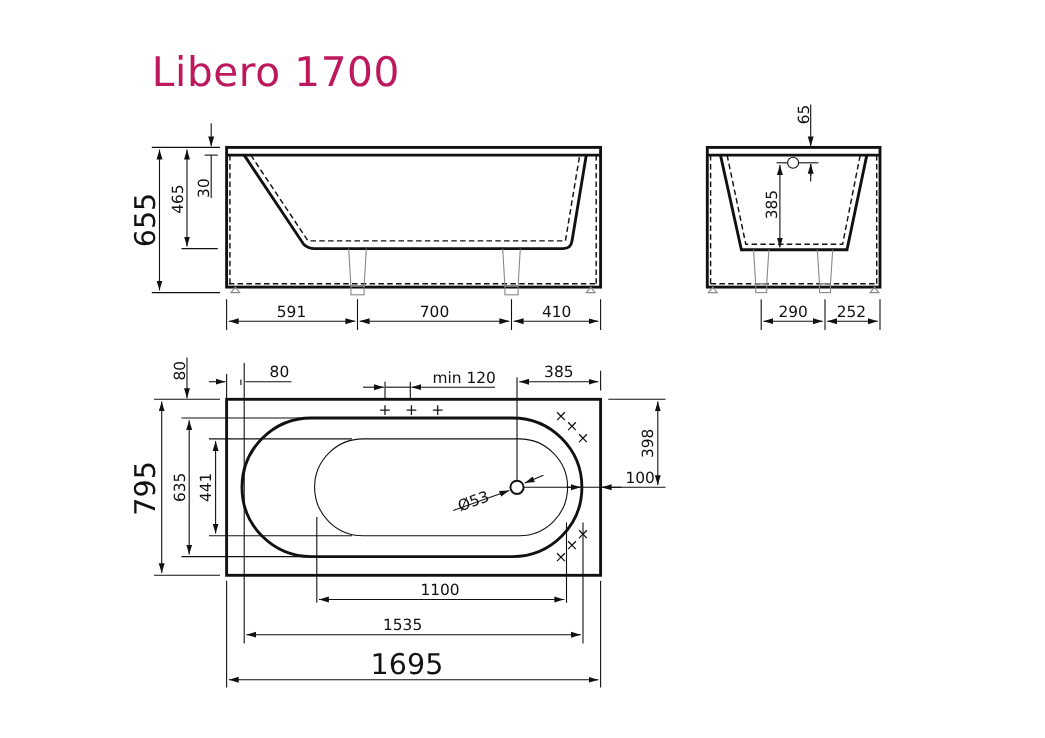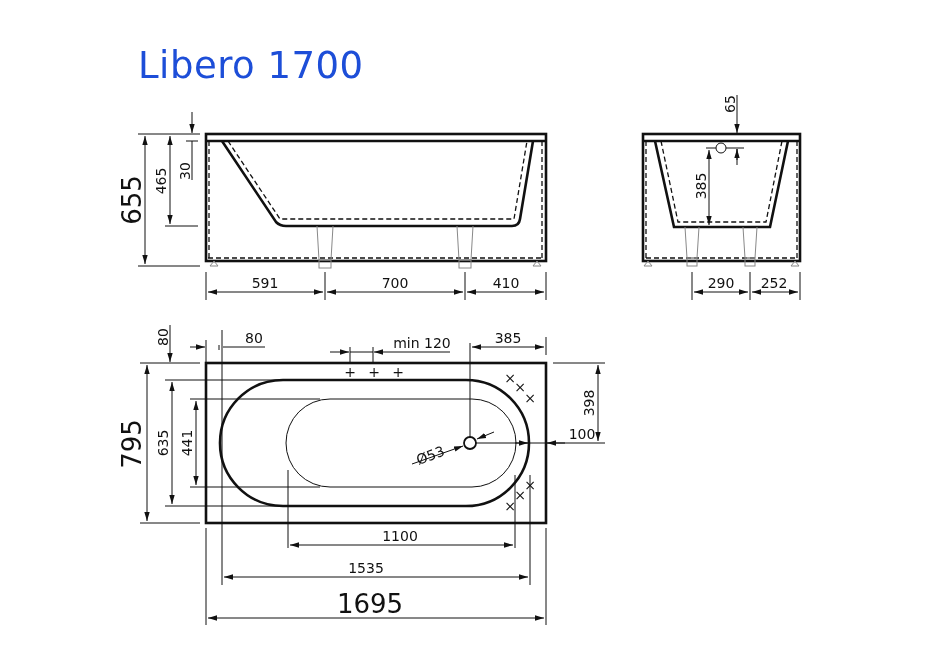--- a/index.html
+++ b/index.html
@@ -1,18 +1,18 @@
 <!DOCTYPE html>
 <html><head>
 <meta charset="utf-8">
 <style>
   html, body { margin: 0; padding: 0; background: #ffffff; }
   body { width: 950px; height: 671px; position: relative; overflow: hidden; font-family: "DejaVu Sans", sans-serif; }
   #drawing { position: absolute; left: 0; top: 0; width: 950px; height: 671px; }
-  .title { position: absolute; left: 138px; top: 44px; font-size: 37px; color: #1d4ed8; letter-spacing: 0.5px; font-family: "DejaVu Sans", sans-serif; }
+  .title { position: absolute; left: 138px; top: 44px; font-size: 37px; color: #be185d; letter-spacing: 0.5px; font-family: "DejaVu Sans", sans-serif; }
   svg text { font-family: "DejaVu Sans", sans-serif; fill: #111; }
   .dim { font-size: 14px; }
   .big { font-size: 26px; }
   .thick { stroke: #111; stroke-width: 2.6; fill: none; }
   .med { stroke: #111; stroke-width: 1.8; fill: none; }
   .thin { stroke: #111; stroke-width: 1; fill: none; }
   .dash { stroke: #111; stroke-width: 1.3; fill: none; stroke-dasharray: 5 3; }
   .grey { stroke: #888; stroke-width: 1; fill: none; }
 </style>
 </head>

